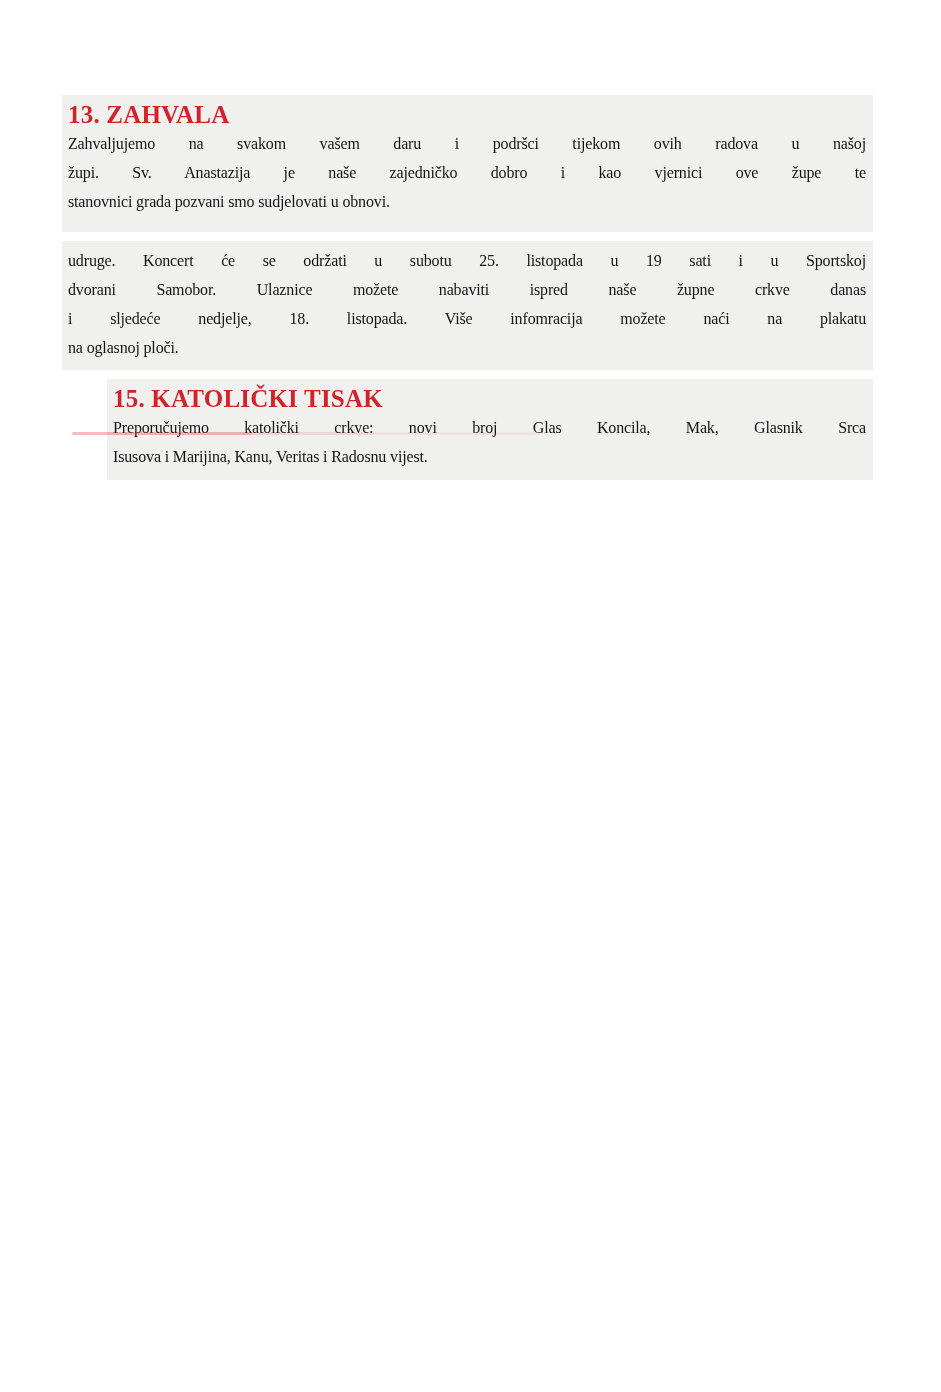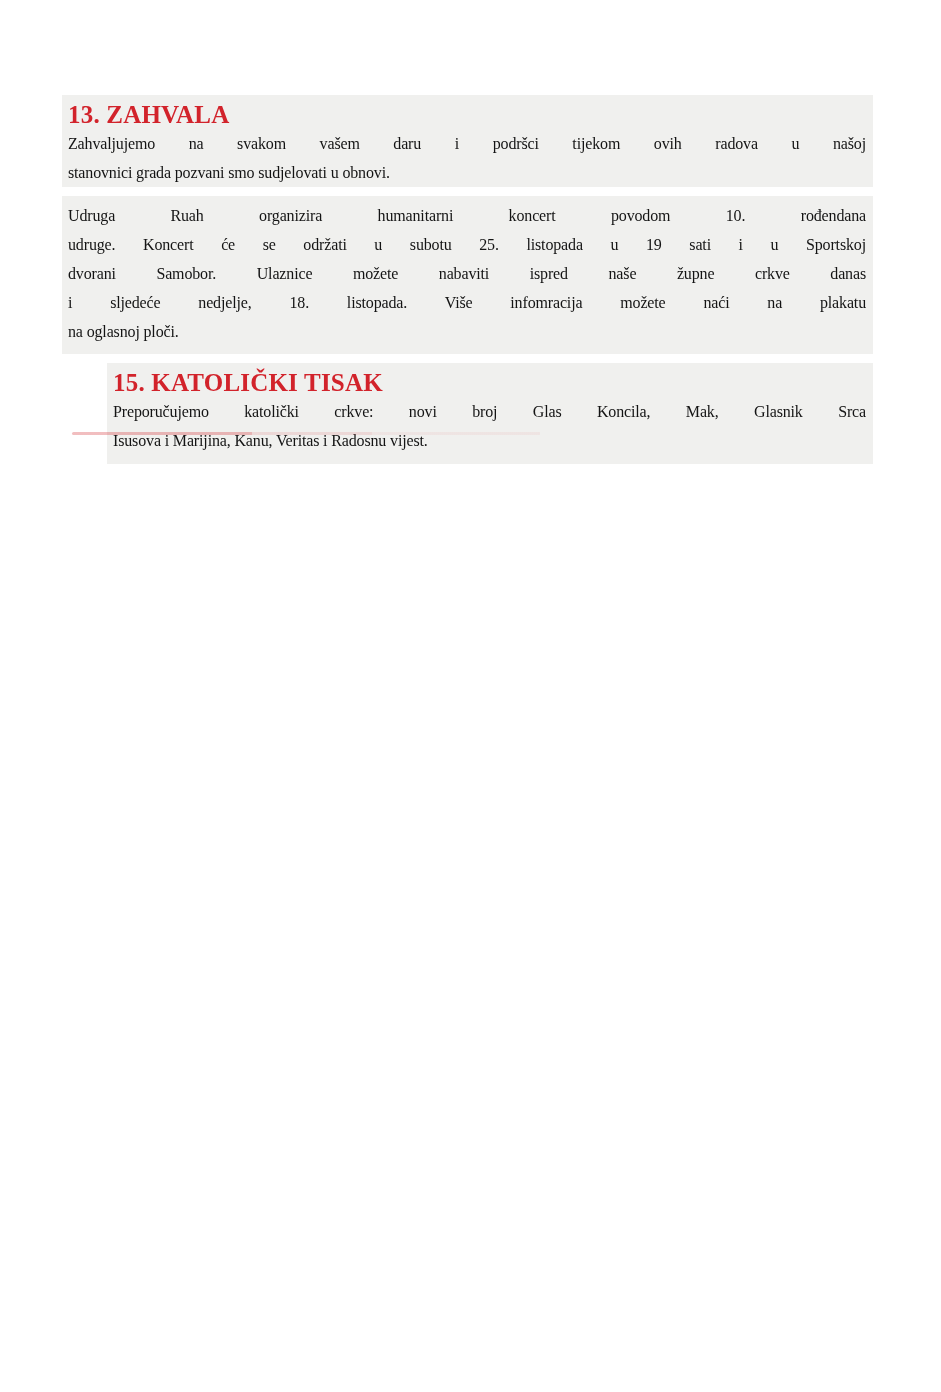--- a/index.html
+++ b/index.html
@@ -15,21 +15,21 @@
     position: absolute;
     left: 62px;
     top: 95px;
     width: 811px;
   }
   .section {
     background: var(--block-bg, #f0f0ee);
     padding: 5px 7px 8px 6px;
     margin-bottom: 9px;
   }
-  .section.s13 { padding-bottom: 0; }
+  .section.s13 { padding-bottom: 16px; }
   .section.s15 { padding-bottom: 9px; margin-left: 45px; }
   .heading {
     margin: 0;
     font-size: 25px;
     line-height: 29px;
     font-weight: bold;
     color: var(--heading-color, #d2232b);
     text-align: left;
     letter-spacing: 0.2px;
   }
@@ -65,27 +65,27 @@
 </head>
 <body style="background: rgb(255, 255, 255);">
 
 <div class="page">
   <div class="content">
 
     <div class="section s13">
       <h2 class="heading">13. ZAHVALA</h2>
       <div class="body">
         <div class="line">Zahvaljujemo na svakom vašem daru i podršci tijekom ovih radova u našoj</div>
+        <div class="line">župi. Sv. Anastazija je naše zajedničko dobro i kao vjernici ove župe te</div>
         <div class="line last">stanovnici grada pozvani smo sudjelovati u obnovi.</div>
       </div>
     </div>
 
     <div class="section s14">
       <div class="body">
-        <div class="line">Udruga Ruah organizira humanitarni koncert povodom 10. rođendana</div>
         <div class="line">udruge. Koncert će se održati u subotu 25. listopada u 19 sati i u Sportskoj</div>
         <div class="line">dvorani Samobor. Ulaznice možete nabaviti ispred naše župne crkve danas</div>
         <div class="line">i sljedeće nedjelje, 18. listopada. Više infomracija možete naći na plakatu</div>
         <div class="line last">na oglasnoj ploči.</div>
       </div>
     </div>
 
     <div class="artifact"></div>
 
     <div class="section s15">

